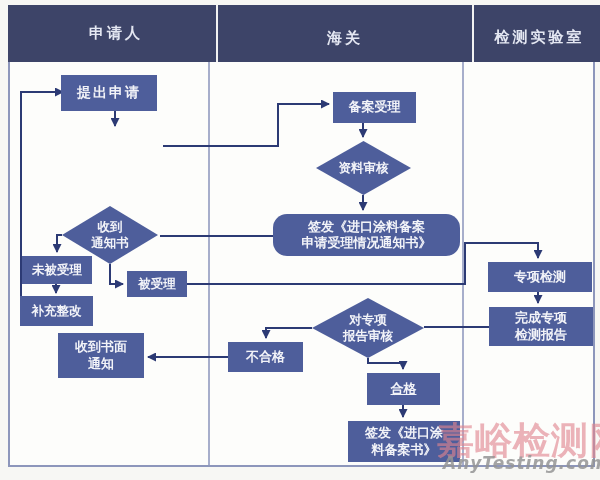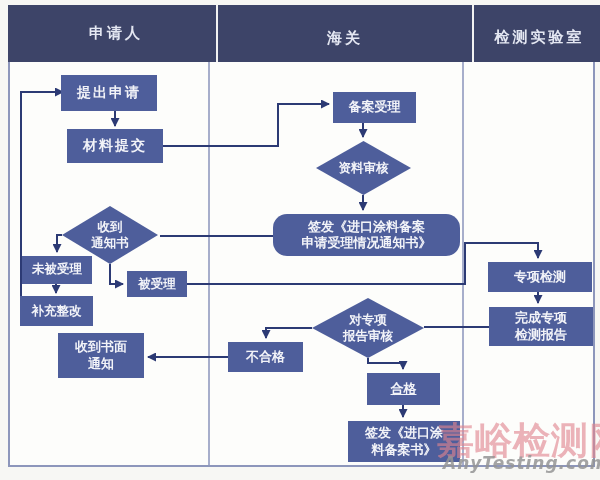--- a/index.html
+++ b/index.html
@@ -88,24 +88,23 @@
     <polyline points="187,284 465,284 465,243 538,243 538,258" marker-end="url(#arr)"></polyline>
     <polyline points="538,292 538,303" marker-end="url(#arr)"></polyline>
     <polyline points="489,327 424,327"></polyline>
     <polyline points="312,328 266,328 266,338" marker-end="url(#arr)"></polyline>
     <polyline points="228,357 148,357" marker-end="url(#arr)"></polyline>
     <polyline points="368,358 368,363 403,363 403,369" marker-end="url(#arr)"></polyline>
     <polyline points="403,405 403,417" marker-end="url(#arr)"></polyline>
   </svg>
 
   <div class="node box fs14" style="left:61px;top:75px;width:96px;height:36px;">提出申请</div>
-  <div class="node box fs14" style="left:67px;top:129px;width:96px;height:34px;">材料提交</div>
   <div class="node diamond fs12" style="left:62px;top:206px;width:96px;height:58px;">收到
 通知书</div>
-  <div class="node box fs12" style="left:22px;top:256px;width:70px;height:28px;font-family:Liberation Serif, serif;">未被受理</div>
+  <div class="node box fs12" style="left:22px;top:256px;width:70px;height:28px;">未被受理</div>
   <div class="node box fs12" style="left:20px;top:296px;width:73px;height:30px;">补充整改</div>
   <div class="node box fs12" style="left:127px;top:271px;width:60px;height:26px;">被受理</div>
   <div class="node box" style="left:58px;top:333px;width:86px;height:45px;">收到书面
 通知</div>
 
   <div class="node box" style="left:333px;top:92px;width:83px;height:31px;">备案受理</div>
   <div class="node diamond fs12" style="left:316px;top:141px;width:95px;height:54px;">资料审核</div>
   <div class="node box" style="left:273px;top:214px;width:187px;height:42px;border-radius:14px;">签发《进口涂料备案
 申请受理情况通知书》</div>
   <div class="node diamond fs12" style="left:312px;top:298px;width:112px;height:60px;">对专项

